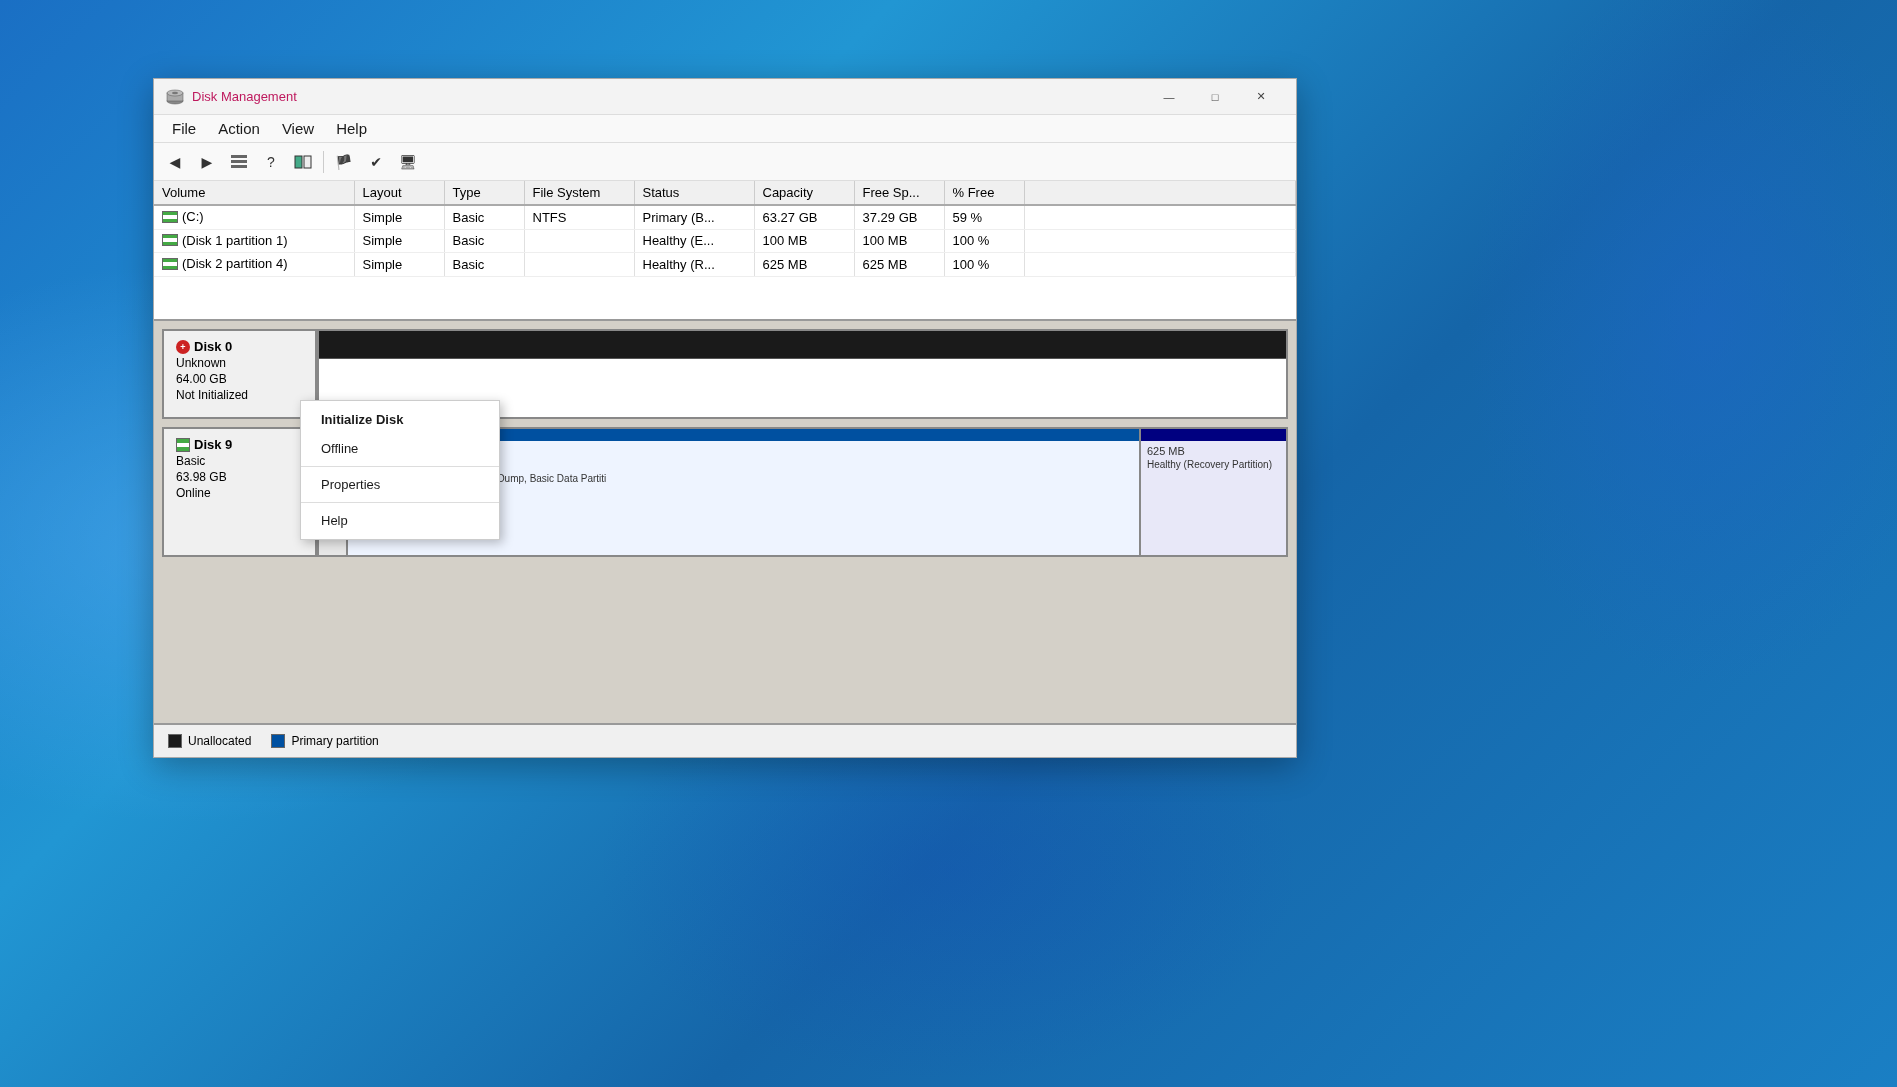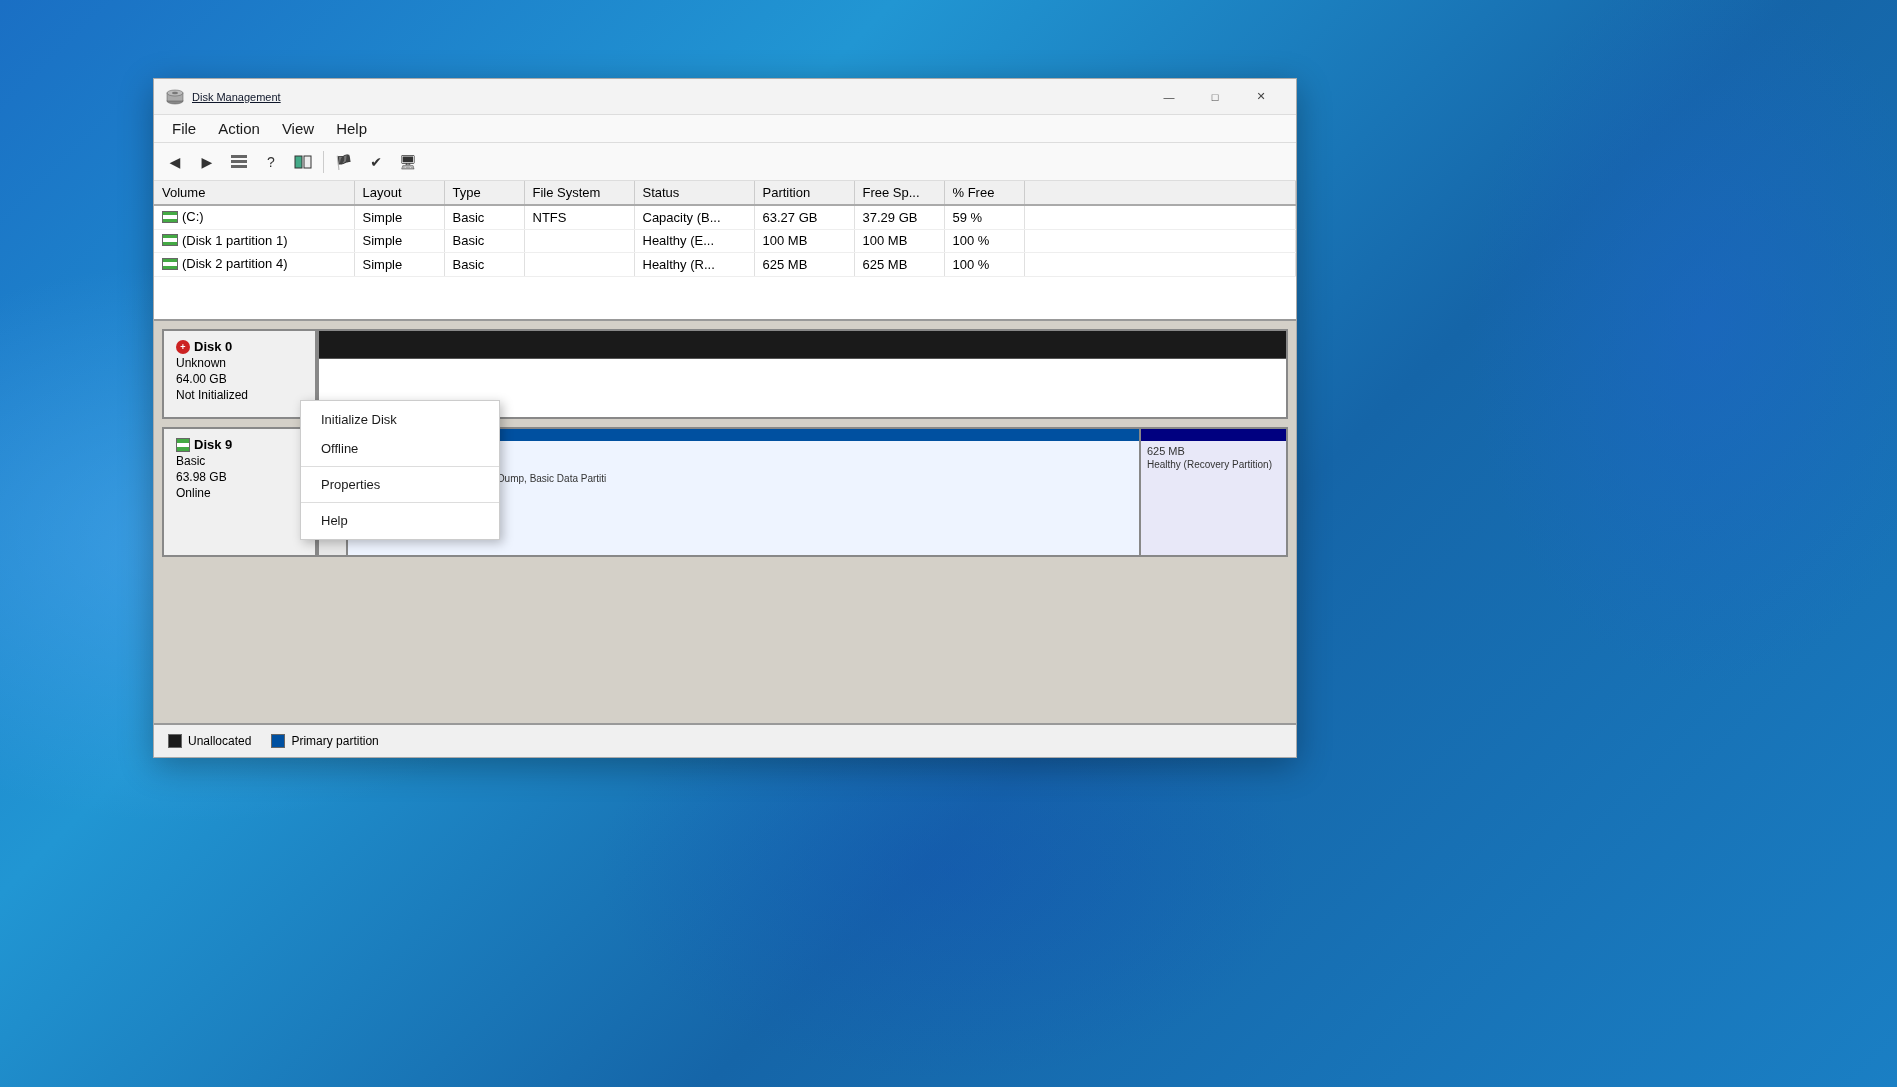--- a/index.html
+++ b/index.html
@@ -50,23 +50,22 @@
     .title-bar-icon {
       width: 18px;
       height: 18px;
       margin-right: 8px;
       display: flex;
       align-items: center;
       justify-content: center;
     }
     .title-bar-title {
       flex: 1;
-      font-size: 11px;
-      color: #0f172a;
-      text-decoration: underline;
+      font-size: 13px;
+      color: #be185d;
     }
     .title-bar-controls {
       display: flex;
       gap: 0;
     }
     .title-btn {
       width: 46px;
       height: 36px;
       display: flex;
       align-items: center;
@@ -256,21 +255,21 @@
       box-shadow: 3px 3px 10px rgba(0,0,0,0.25);
       z-index: 100;
       padding: 4px 0;
     }
     .context-menu-item {
       padding: 7px 20px;
       cursor: pointer;
       font-size: 13px;
       color: #1a1a1a;
     }
-    .context-menu-item.bold { font-weight: normal; }
+    .context-menu-item.bold { font-weight: bold; }
     .context-menu-sep {
       height: 1px;
       background: #ddd;
       margin: 3px 0;
     }
 
     
     .legend {
       height: 34px;
       background: #f0f0f0;
@@ -372,38 +371,38 @@
 
   <div class="table-area">
     <table>
       <thead>
         <tr>
           <th style="width:200px">Volume</th>
           <th style="width:90px">Layout</th>
           <th style="width:80px">Type</th>
           <th style="width:110px">File System</th>
           <th style="width:120px">Status</th>
-          <th style="width:100px">Partition</th>
+          <th style="width:100px">Capacity</th>
           <th style="width:90px">Free Sp...</th>
           <th style="width:80px">% Free</th>
           <th style="min-width:50px"></th>
         </tr>
       </thead>
       <tbody>
         <tr>
           <td>
             <span class="volume-icon">
               <span class="vol-stripe"></span>
               <span>(C:)</span>
             </span>
           </td>
           <td>Simple</td>
           <td>Basic</td>
           <td>NTFS</td>
-          <td>Capacity (B...</td>
+          <td>Primary (B...</td>
           <td>63.27 GB</td>
           <td>37.29 GB</td>
           <td>59 %</td>
           <td></td>
         </tr>
         <tr>
           <td>
             <span class="volume-icon">
               <span class="vol-stripe"></span>
               <span>(Disk 1 partition 1)</span>

